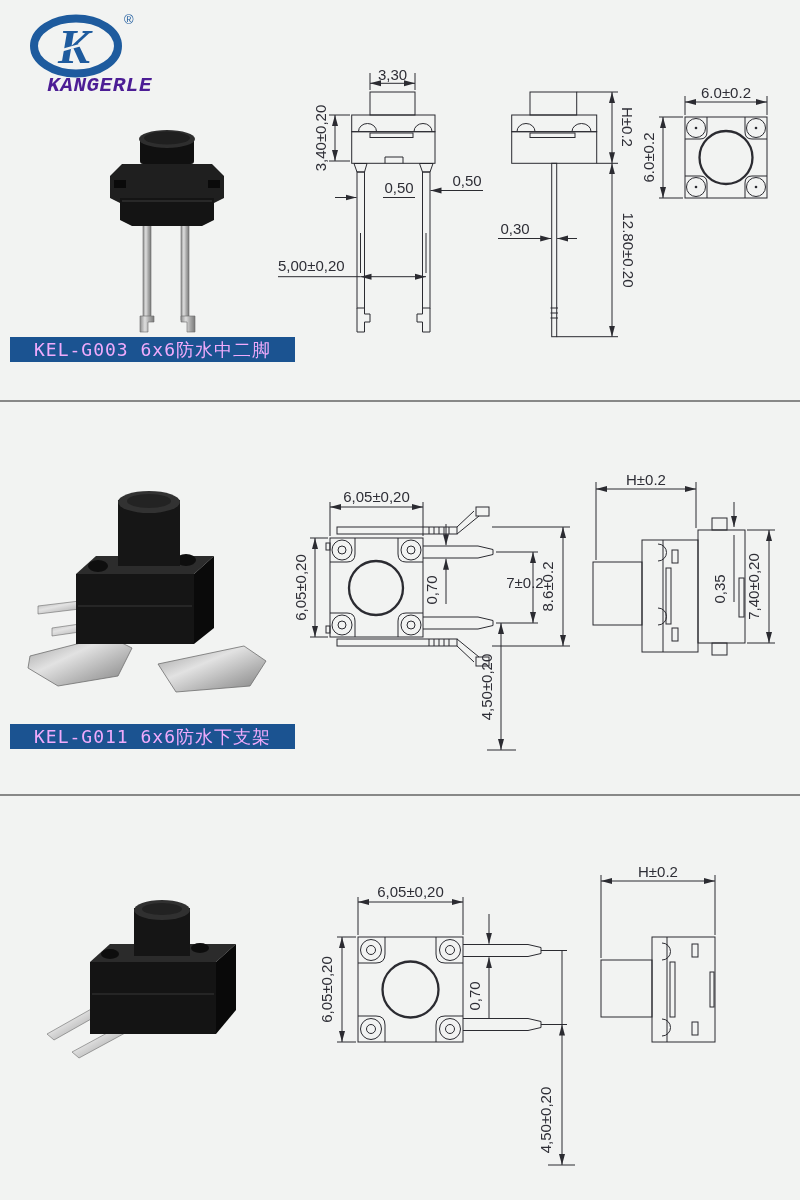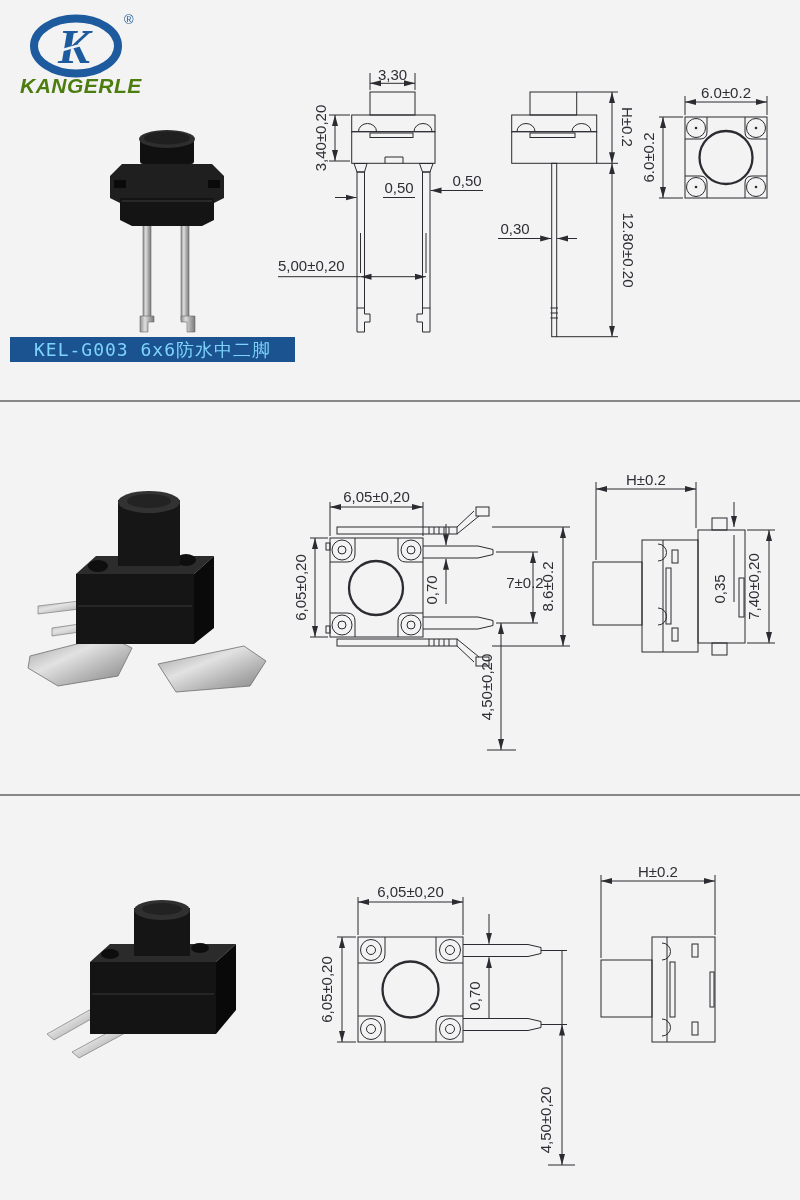--- a/index.html
+++ b/index.html
@@ -1,25 +1,25 @@
 <!DOCTYPE html>
 <html><head>
 <meta charset="utf-8">
 <style>
   html,body{margin:0;padding:0;}
   .page{position:relative;width:800px;height:1200px;background:#f2f3f2;overflow:hidden;
         font-family:"Liberation Sans",sans-serif;}
   .divider{position:absolute;left:0;width:800px;height:2px;background:#888;}
   .label-bar{position:absolute;left:10px;width:285px;height:25px;background:#1b5391;
              display:flex;align-items:center;justify-content:center;}
-  .label-bar span{color:#7dd3fc;font-family:"DejaVu Sans Mono","Liberation Mono",monospace;
+  .label-bar span{color:#f0abfc;font-family:"DejaVu Sans Mono","Liberation Mono",monospace;
                   font-size:18px;letter-spacing:1px;white-space:nowrap;}
-  .brand-name{position:absolute;left:20px;top:74px;width:132px;text-align:left;
-              font-family:Liberation Sans, sans-serif;font-style:italic;font-weight:bold;
-              font-size:21px;letter-spacing:.5px;color:#4d7c0f;}
+  .brand-name{position:absolute;left:20px;top:74px;width:132px;text-align:right;
+              font-family:Liberation Mono, monospace;font-style:italic;font-weight:bold;
+              font-size:21px;letter-spacing:.5px;color:#4c1d95;}
   svg.dw{position:absolute;}
   .dw line,.dw path,.dw rect,.dw circle,.dw polygon,.dw polyline{stroke:#2b2b31;stroke-width:1;fill:none;}
   .dw .fl{fill:#2b2b31;stroke:none;}
   .dw .bold{stroke-width:2.3;}
   .dw text{fill:#2e2e36;stroke:none;font-family:"Liberation Sans",sans-serif;font-size:15px;}
   svg.ph{position:absolute;}
 </style>
 </head>
 <body>
 
@@ -270,20 +270,23 @@
       <line x1="454" y1="62" x2="454" y2="87" marker-end="url(#arr)"></line>
       <line x1="454" y1="95" x2="454" y2="162"></line>
       <text x="445" y="149" text-anchor="middle" transform="rotate(-90 445 149)">0,35</text>
       <line x1="467" y1="90" x2="495" y2="90"></line>
       <line x1="467" y1="203" x2="495" y2="203"></line>
       <line x1="489" y1="90" x2="489" y2="203" marker-start="url(#arr)" marker-end="url(#arr)"></line>
       <text x="479" y="146.5" text-anchor="middle" transform="rotate(-90 479 146.5)">7,40±0,20</text>
     </g>
   </svg>
 
+  <div class="label-bar" style="top:724px">
+    <span>KEL-G011 6x6防水下支架</span>
+  </div>
 
   <div class="divider" style="top:794px"></div>
 
   <svg class="ph" width="230" height="210" viewBox="0 0 230 210" style="left:38px;top:888px">
     <defs>
       <linearGradient id="mg3" x1="0" y1="0" x2="1" y2="1">
         <stop offset="0" stop-color="#9a9a9a"></stop>
           <stop offset="0.4" stop-color="#e0e0e0"></stop>
         <stop offset="0.75" stop-color="#aeaeae"></stop>
           <stop offset="1" stop-color="#7d7d7d"></stop>

